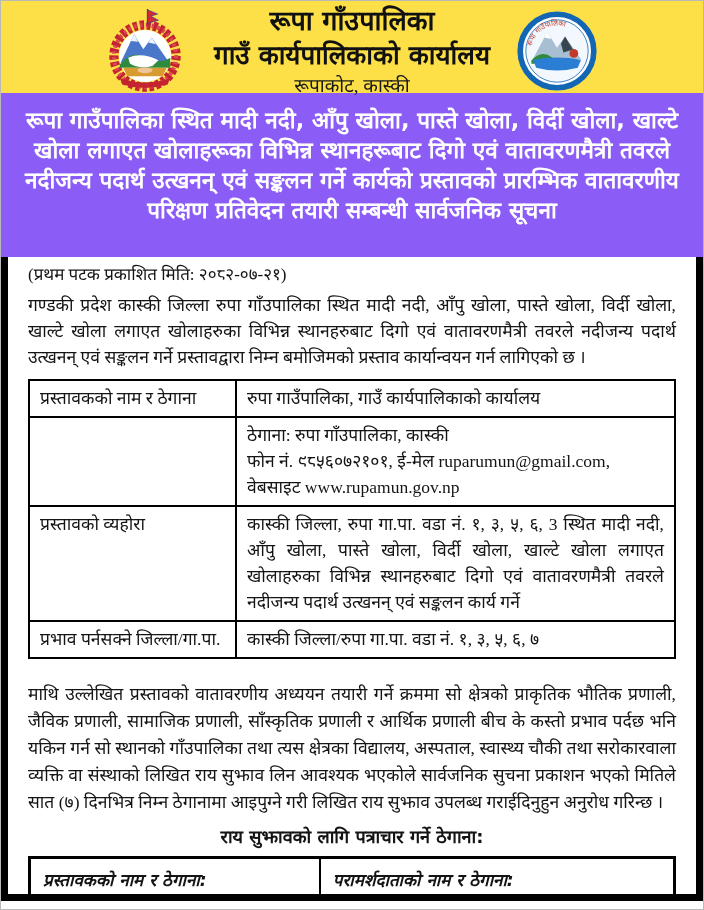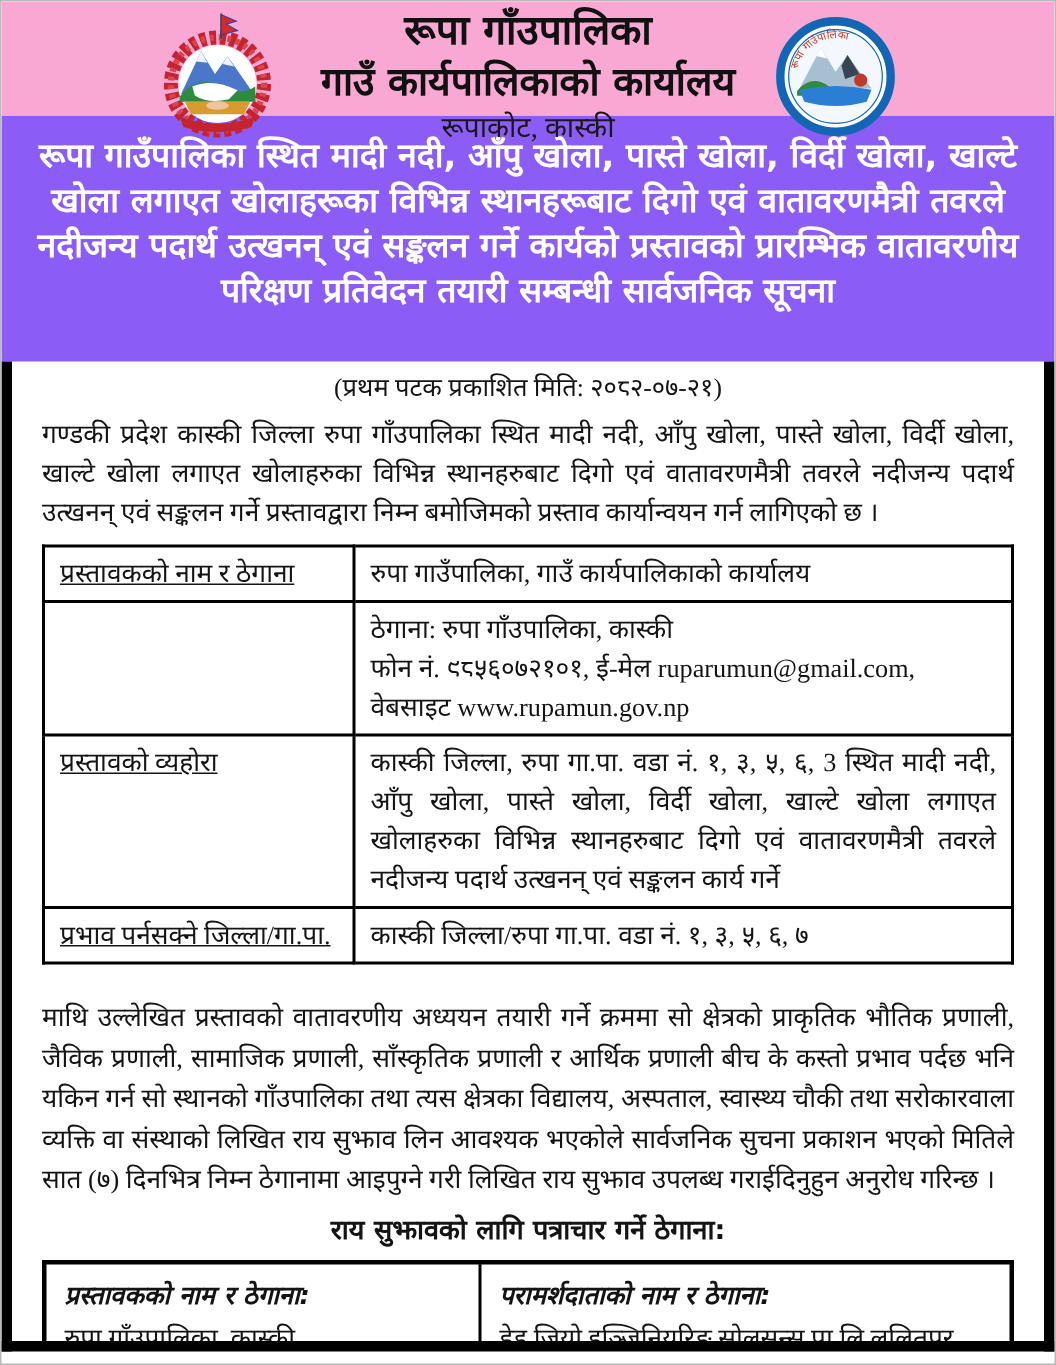--- a/index.html
+++ b/index.html
@@ -5,21 +5,21 @@
   * { margin:0; padding:0; box-sizing:border-box; }
   html,body { background:#e8e8e8; }
   .page {
     width:704px; height:910px; margin:0 auto; background:#ffffff;
     font-family:"Liberation Serif","DejaVu Serif",serif;
     color:#141414; display:flex; flex-direction:column;
     border:1px solid #b9b9b9; overflow:hidden; position:relative;
   }
 
   
-  .header { height:76px; position:relative; flex:0 0 auto; background:#f9a8d4; }
+  .header { height:92px; position:relative; flex:0 0 auto; background:#fde047; }
   .header-titles { position:absolute; left:0; right:0; top:4px; text-align:center; }
   .muni-name  { font-family:"DejaVu Sans","Liberation Sans",sans-serif; font-weight:bold; font-size:27px; line-height:32px; color:#111; }
   .office-name{ font-family:"DejaVu Sans","Liberation Sans",sans-serif; font-weight:bold; font-size:26px; line-height:36px; color:#111; }
   .location   { font-size:19px; line-height:26px; color:#181818; }
   .logo { position:absolute; top:6px; }
   .logo-left  { left:102px; width:84px; height:88px; }
   .logo-right { right:106px; top:9px; width:80px; height:82px; }
 
   
   .banner {
@@ -28,29 +28,29 @@
     font-family:"DejaVu Sans","Liberation Sans",sans-serif;
     font-weight:bold; font-size:22.5px; line-height:30px;
   }
 
   
   .frame {
     flex:1 1 auto; margin:0 0 8px 0;
     border-left:7px solid #000; border-right:7px solid #000; border-bottom:7px solid #000;
     padding:6px 20px 10px; display:flex; flex-direction:column; overflow:hidden;
   }
-  .pub-date { text-align:center; font-size:17px; line-height:24px; margin-bottom:5px; }
+  .pub-date { font-size:17px; line-height:24px; margin-bottom:5px; }
   .para { font-size:17.5px; line-height:26px; text-align:justify; }
 
   table.proposal { width:100%; border-collapse:collapse; margin-top:9px; }
   table.proposal td {
     border:2px solid #000; vertical-align:top;
     padding:4px 10px 5px; font-size:17.5px; line-height:26px;
   }
-  td.label-col { width:207px;text-decoration:underline; }
+  td.label-col { width:207px; }
 
   .para2 { margin-top:22px; font-size:17.5px; line-height:27px; text-align:justify; }
 
   .contact-heading {
     text-align:center; font-weight:bold; font-size:18px; line-height:24px; margin:9px 0 7px;
     font-family:"DejaVu Sans","Liberation Sans",sans-serif;
   }
   table.contact { width:100%; border-collapse:collapse; border:3px solid #000; }
   table.contact td {
     border:2px solid #000; vertical-align:top;

